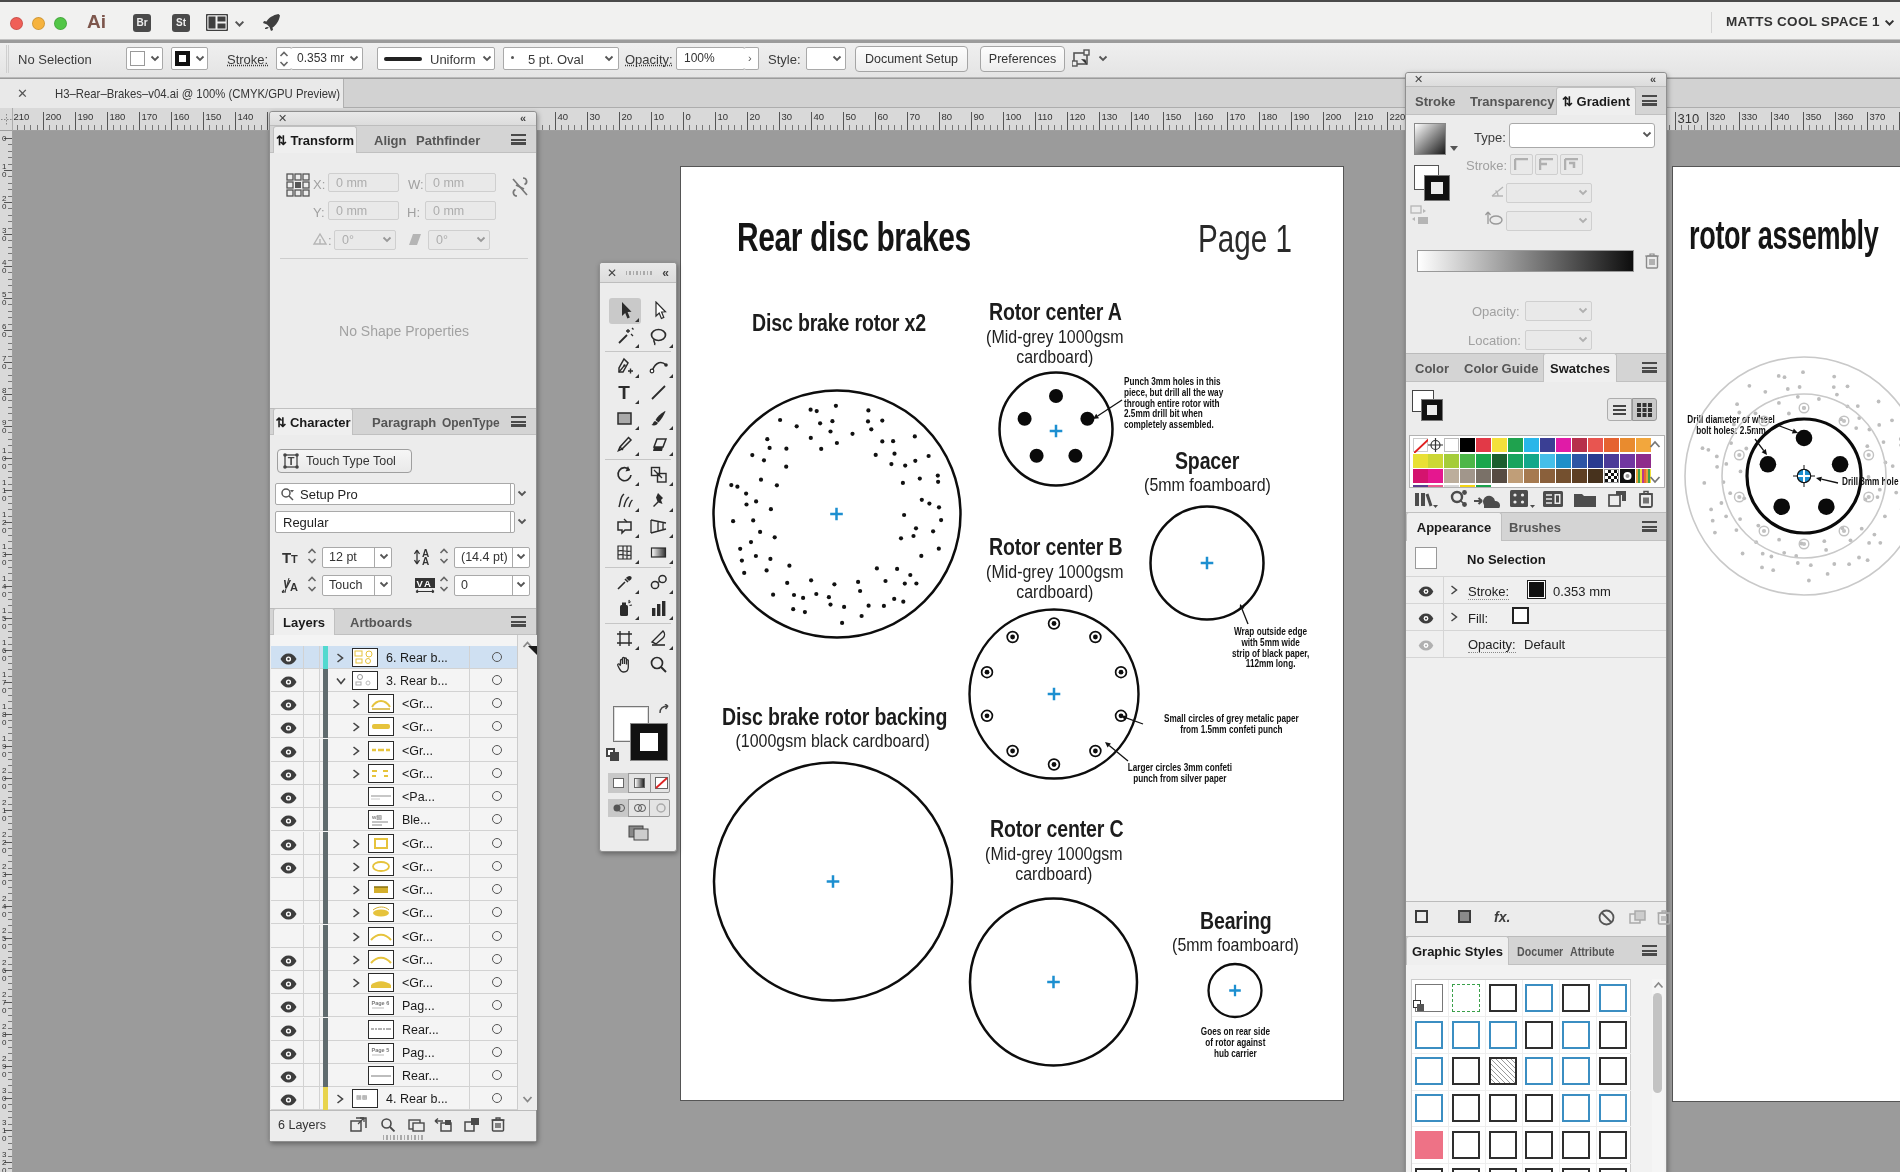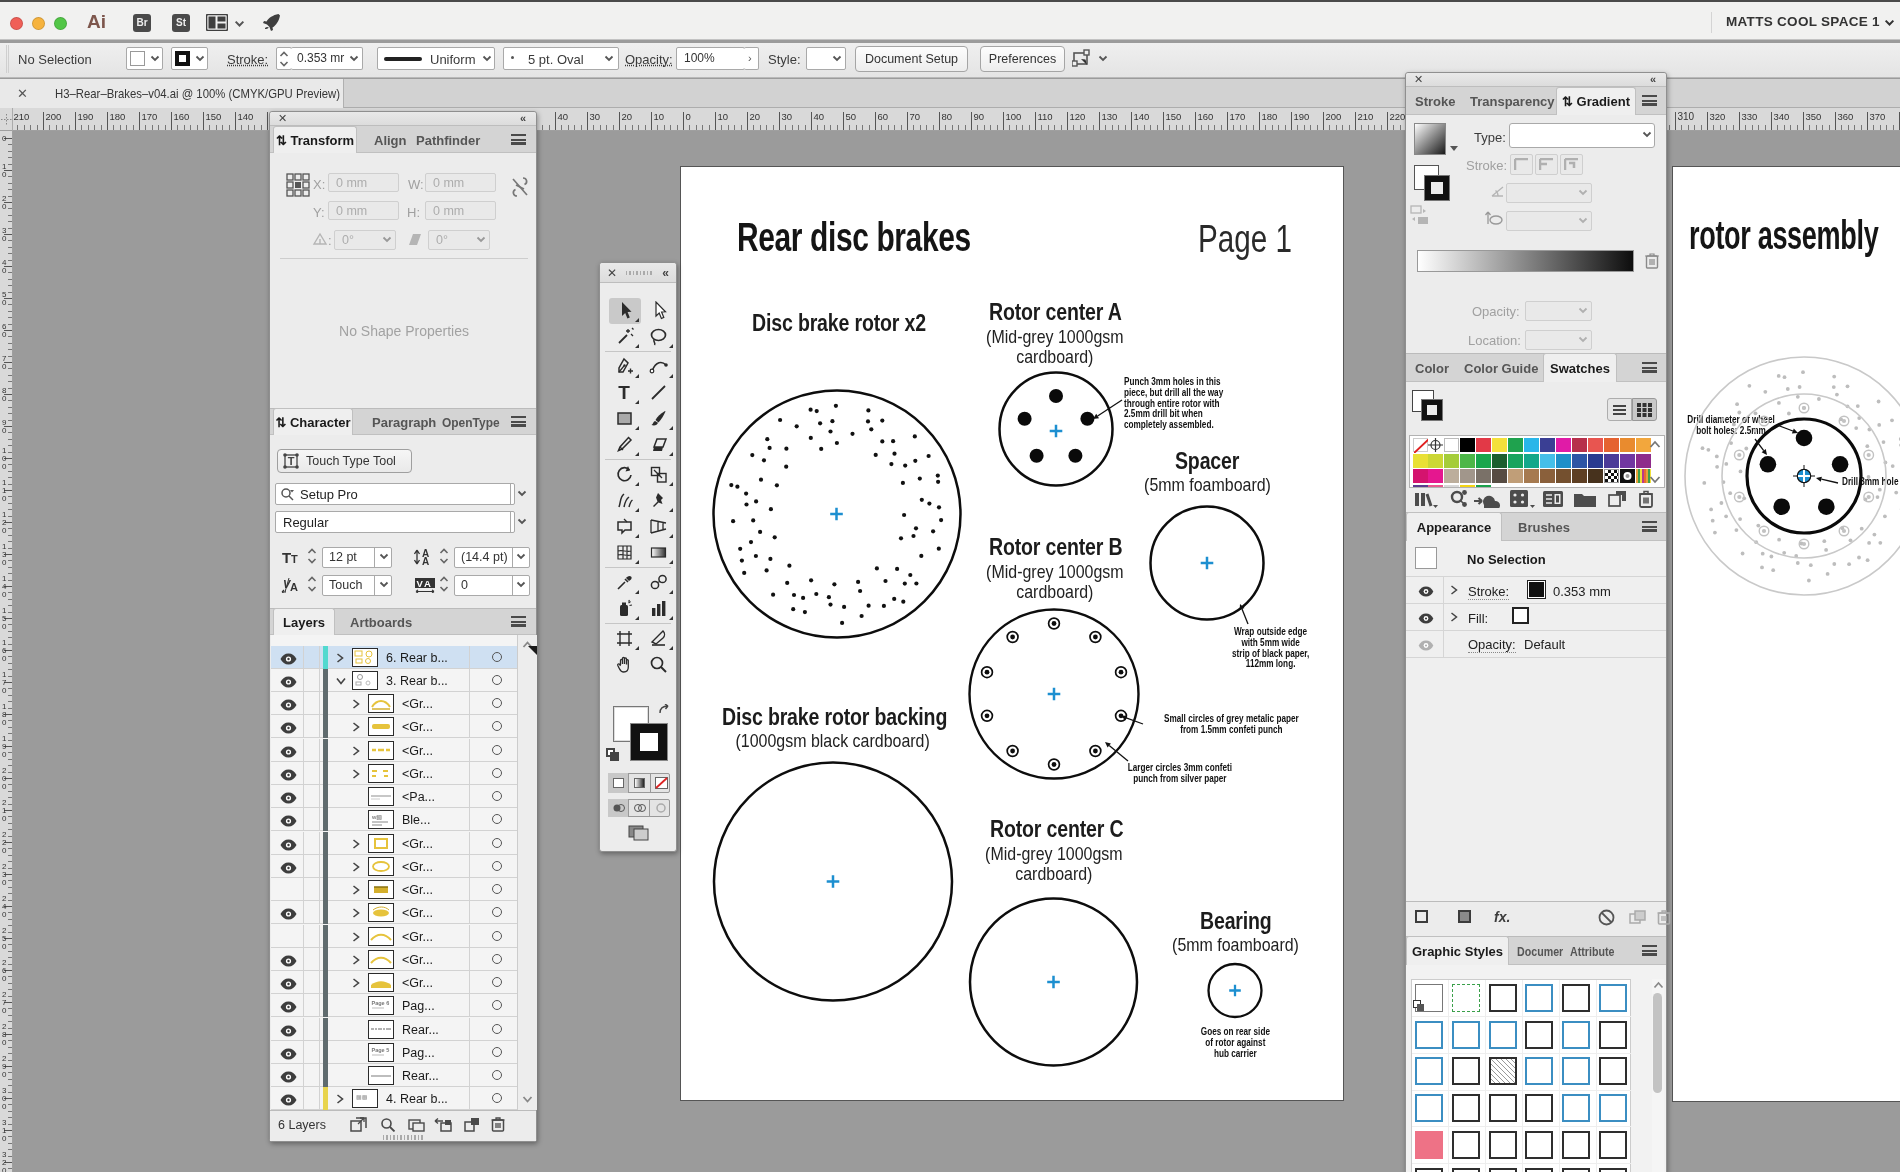--- a/index.html
+++ b/index.html
@@ -411,21 +411,21 @@
     <div class="abs" style="left:1610.8px;top:17px;width:1px;height:6px;background:#777"></div>
     <div class="abs" style="left:1617.2px;top:17px;width:1px;height:6px;background:#777"></div>
     <div class="abs" style="left:1623.6px;top:17px;width:1px;height:6px;background:#777"></div>
     <div class="abs" style="left:1630.0px;top:4px;width:1px;height:19px;background:#555"></div>
     <div class="abs" style="left:1632.5px;top:3px;font-size:9.5px;color:#333">300</div>
     <div class="abs" style="left:1636.4px;top:17px;width:1px;height:6px;background:#777"></div>
     <div class="abs" style="left:1642.8px;top:17px;width:1px;height:6px;background:#777"></div>
     <div class="abs" style="left:1649.2px;top:17px;width:1px;height:6px;background:#777"></div>
     <div class="abs" style="left:1655.6px;top:17px;width:1px;height:6px;background:#777"></div>
     <div class="abs" style="left:1662.0px;top:4px;width:1px;height:19px;background:#555"></div>
-    <div class="abs" style="left:1664.5px;top:3px;font-size:10px;color:#333">310</div>
+    <div class="abs" style="left:1664.5px;top:3px;font-size:13px;color:#333">310</div>
     <div class="abs" style="left:1668.4px;top:17px;width:1px;height:6px;background:#777"></div>
     <div class="abs" style="left:1674.8px;top:17px;width:1px;height:6px;background:#777"></div>
     <div class="abs" style="left:1681.2px;top:17px;width:1px;height:6px;background:#777"></div>
     <div class="abs" style="left:1687.6px;top:17px;width:1px;height:6px;background:#777"></div>
     <div class="abs" style="left:1694.0px;top:4px;width:1px;height:19px;background:#555"></div>
     <div class="abs" style="left:1696.5px;top:3px;font-size:9.5px;color:#333">320</div>
     <div class="abs" style="left:1700.4px;top:17px;width:1px;height:6px;background:#777"></div>
     <div class="abs" style="left:1706.8px;top:17px;width:1px;height:6px;background:#777"></div>
     <div class="abs" style="left:1713.2px;top:17px;width:1px;height:6px;background:#777"></div>
     <div class="abs" style="left:1719.6px;top:17px;width:1px;height:6px;background:#777"></div>
@@ -1868,21 +1868,21 @@
     <svg class="abs" style="left:201px;top:417px" width="20" height="18" viewBox="0 0 20 18">
       <rect x="2" y="5" width="11" height="11" fill="none" stroke="#4c4c4c" stroke-width="1.7"></rect>
       <path d="M9 1 h10 v10 h-4 V5 H9 Z" fill="#4c4c4c"></path>
     </svg>
     <svg class="abs" style="left:232px;top:416px" width="16" height="19" viewBox="0 0 16 19">
       <rect x="2" y="5" width="12" height="13" rx="1.5" fill="none" stroke="#4c4c4c" stroke-width="1.8"></rect>
       <path d="M1 5 h14 M6 5 V2.5 h4 V5 M6 8.5 v6 M8 8.5 v6 M10 8.5 v6" stroke="#4c4c4c" stroke-width="1.5" fill="none"></path>
     </svg>
     <div class="ptabs" style="top:439px;height:29px;border-top:1px solid #bbb"></div>
     <div class="ptab act" style="left:0px;top:439px;width:96px;height:29px;line-height:29px;text-align:center">Appearance</div>
-    <div class="ptab" style="left:112px;top:447px">Brushes</div>
+    <div class="ptab" style="left:103px;top:447px">Brushes</div>
     <div class="hamb" style="right:9px;top:448px"></div>
     <div class="abs" style="left:0;top:468px;width:260px;height:360px;background:#efefef"></div>
     <div class="abs" style="left:9px;top:474px;width:22px;height:22px;background:#fff;border:1px solid #999"></div>
     <div class="abs" style="left:61px;top:479px;font-size:13px;font-weight:bold;color:#1a1a1a">No Selection</div>
     <div class="abs" style="left:0;top:503px;width:260px;height:1px;background:#d5d5d5"></div>
     <div class="abs" style="left:12px;top:510px"><svg width="16" height="11" viewBox="0 0 17 12">
         <path d="M8.5 0.5 C5 0.5 2.2 2.5 0.5 6 C2.2 9.5 5 11.5 8.5 11.5 C12 11.5 14.8 9.5 16.5 6 C14.8 2.5 12 0.5 8.5 0.5 Z" fill="#3d3d3d"></path>
         <circle cx="8.5" cy="6" r="2.6" fill="#fff"></circle>
         <circle cx="8.5" cy="6" r="1.2" fill="#3d3d3d"></circle>
       </svg></div>

